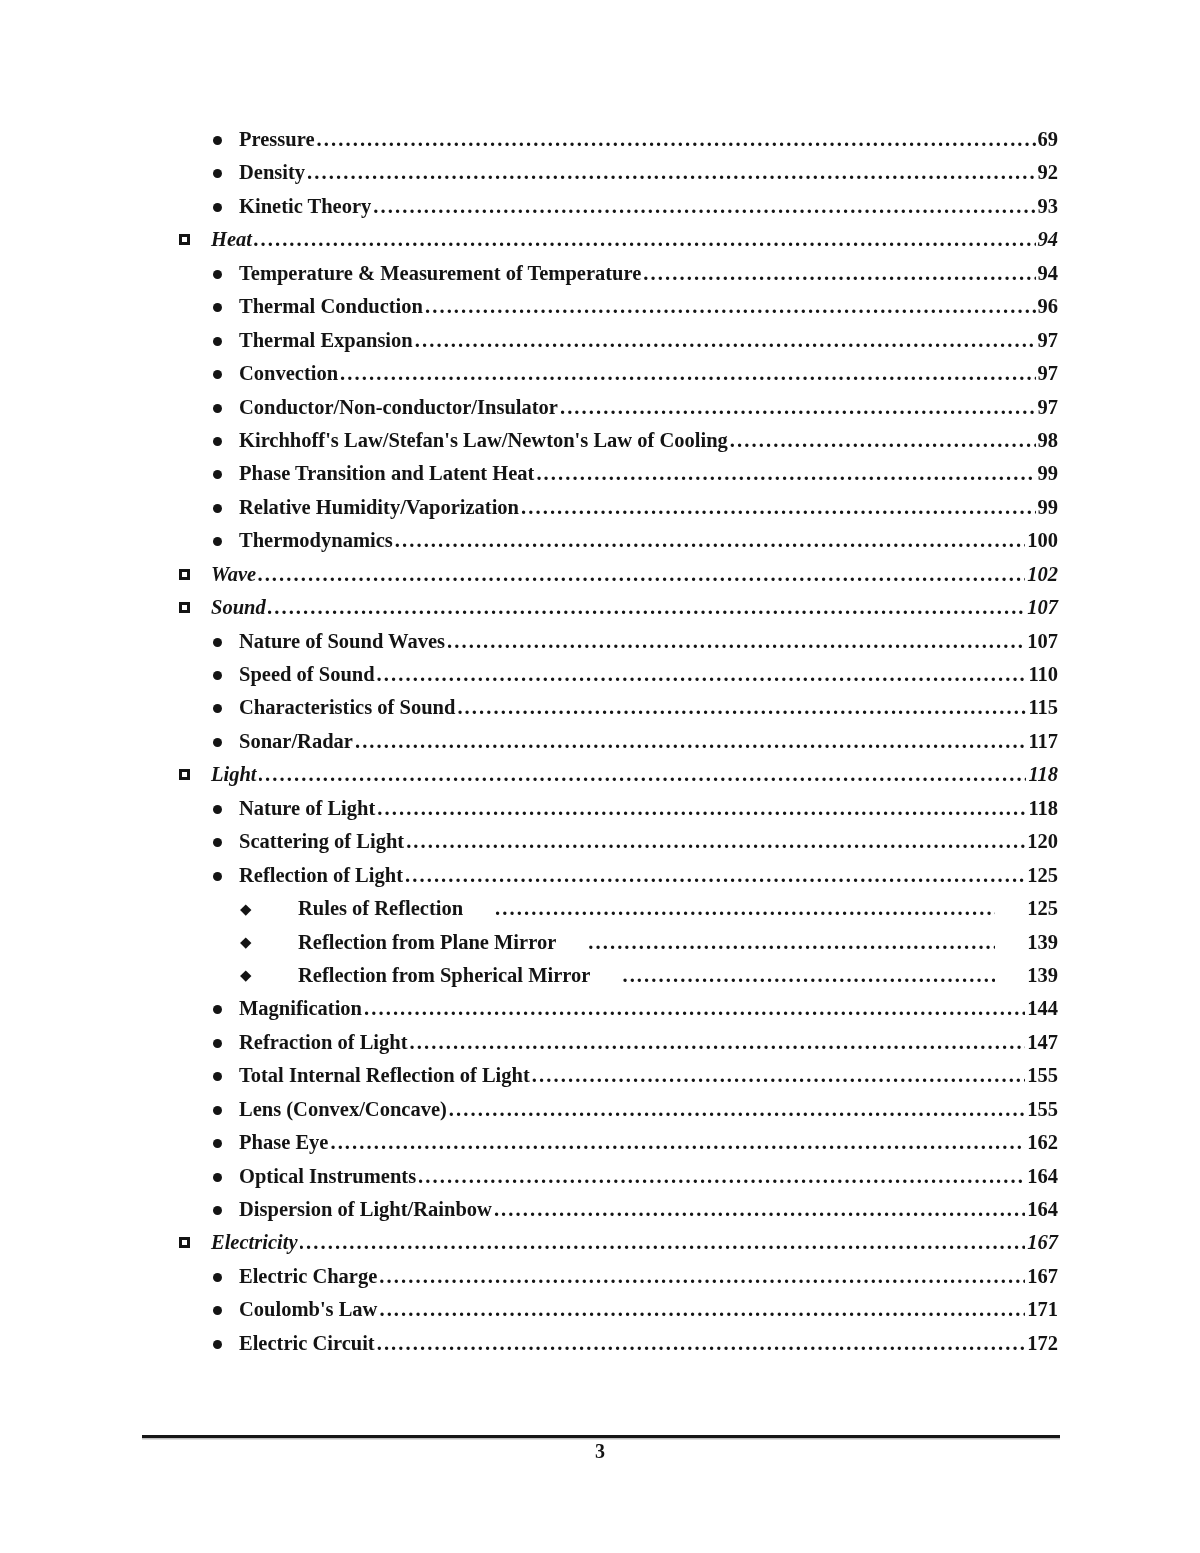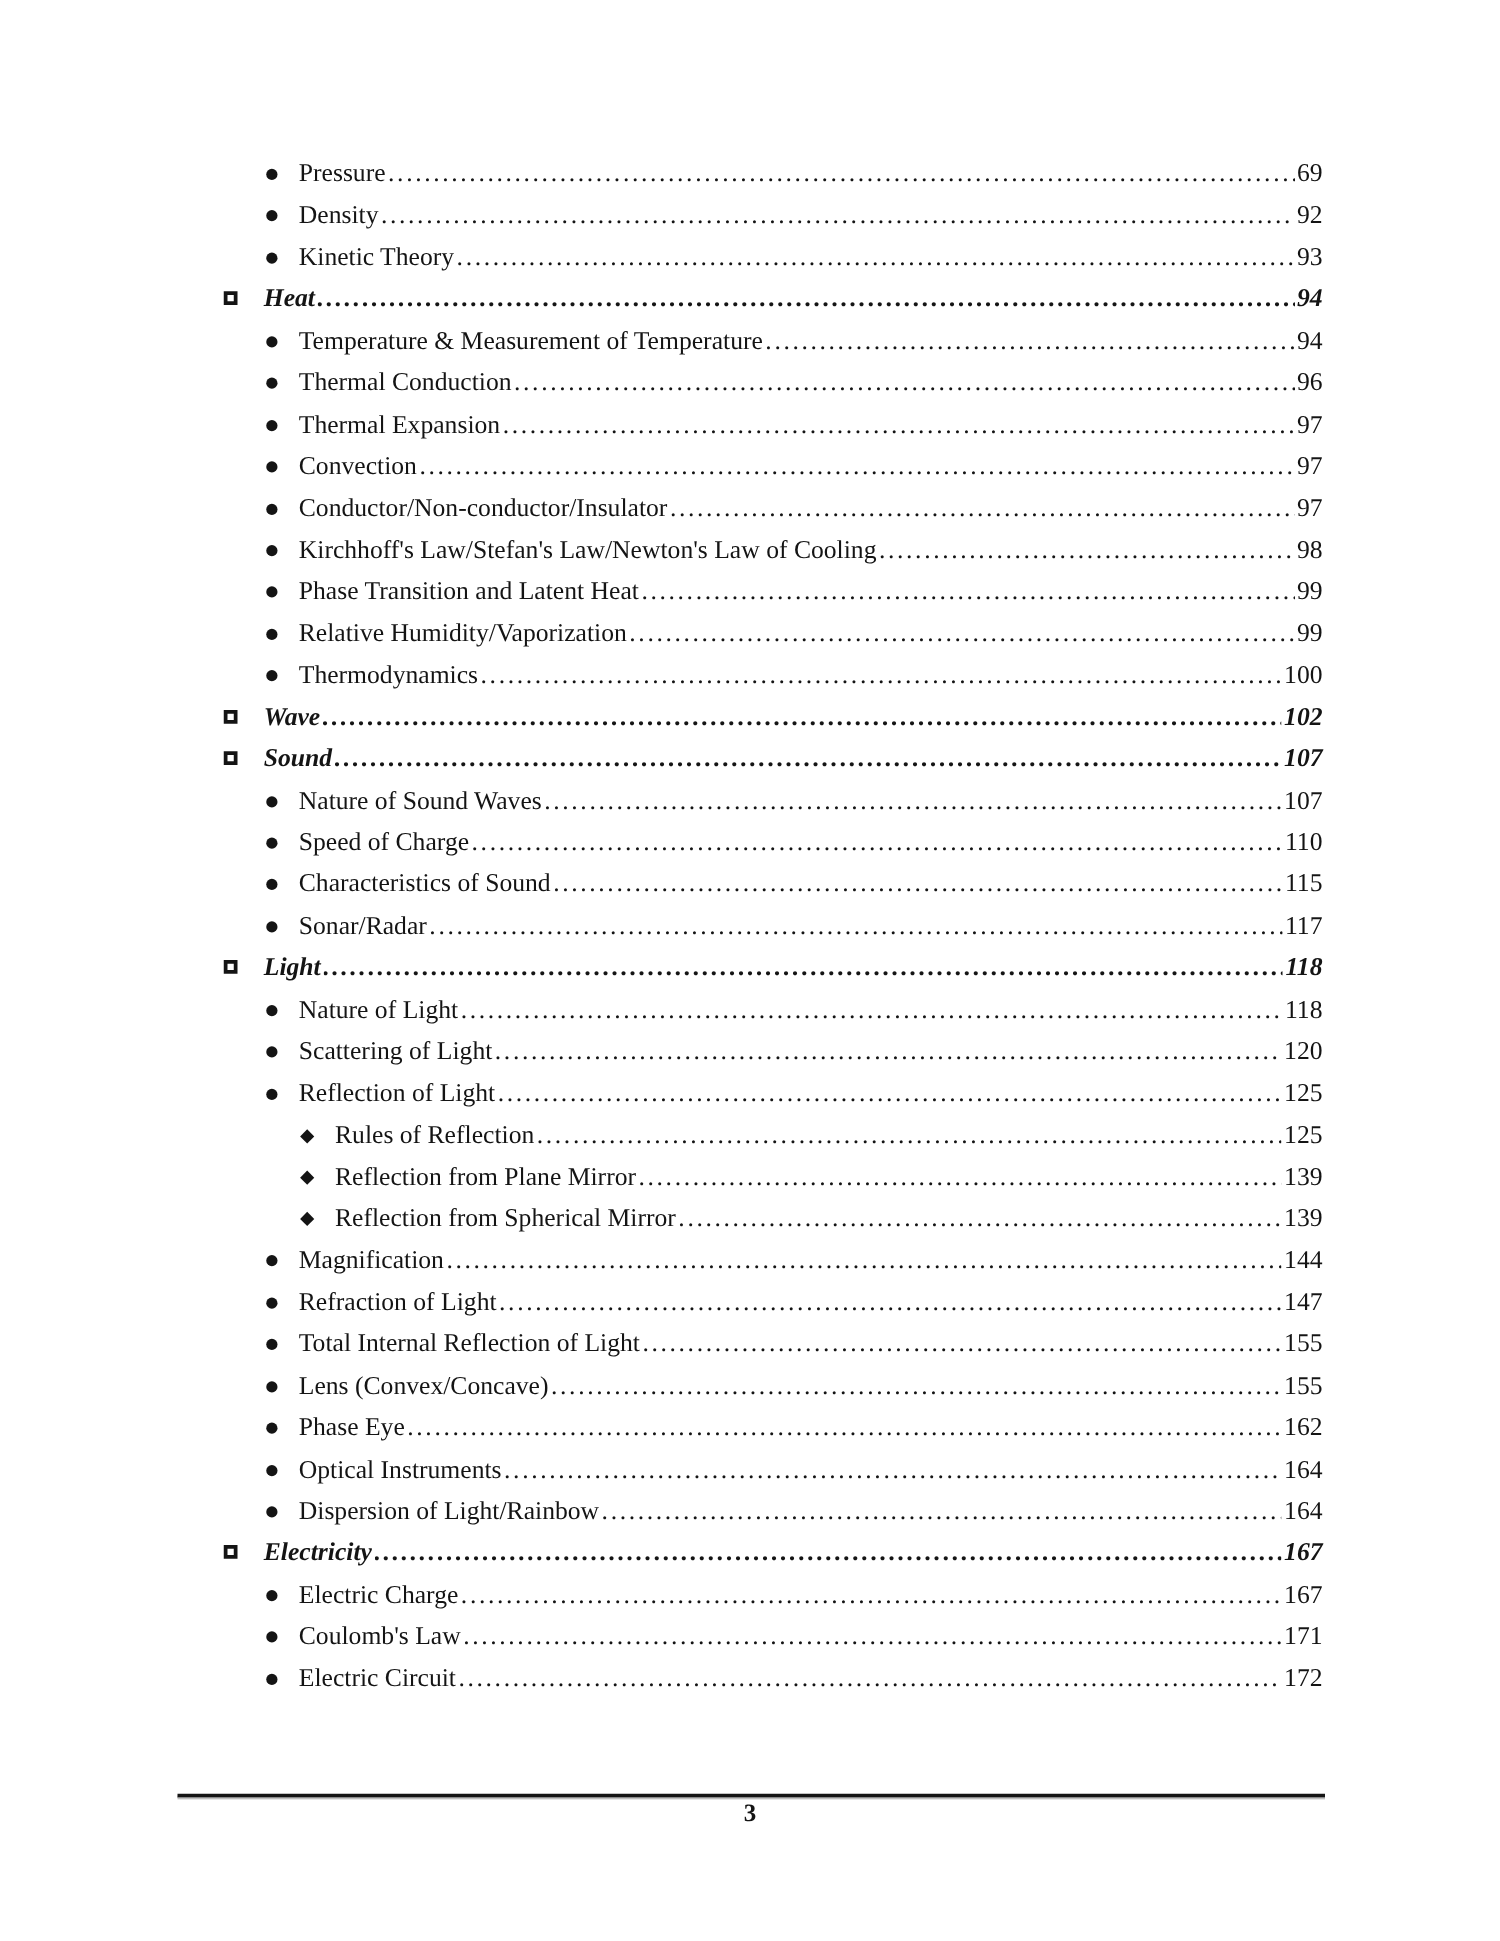--- a/index.html
+++ b/index.html
@@ -17,27 +17,28 @@
     left:142px; top:123px;
     width:916px;
   }
   .row {
     display:flex;
     align-items:baseline;
     height:33.45px;
     line-height:33.45px;
     font-size:20.5px;
     white-space:nowrap;
+    font-weight:bold;
   }
   .row.bold { font-weight:bold;font-style:italic; }
 
   
   .row.lvl1 { padding-left:37px; }
   .row.lvl2 { padding-left:71px; }
-  .row.lvl3 { padding-left:100px; }
+  .row.lvl3 { padding-left:100px;gap:30px; }
 
   .bullet { flex:0 0 auto; display:inline-block; }
   .lvl1 .bullet { width:32px; }
   .lvl2 .bullet { width:26px; }
   .lvl3 .bullet { width:26px; }
 
   .lvl1 .bullet::before {
     content:""; display:inline-block;
     width:5px; height:5px;
     border:3px solid #141414;
@@ -185,21 +186,21 @@
     <span class="pagenum">107</span>
   </div>
       <div class="row lvl2">
     <span class="bullet"></span>
     <span class="label">Nature of Sound Waves</span>
     <span class="leader"></span>
     <span class="pagenum">107</span>
   </div>
       <div class="row lvl2">
     <span class="bullet"></span>
-    <span class="label">Speed of Charge</span>
+    <span class="label">Speed of Sound</span>
     <span class="leader"></span>
     <span class="pagenum">110</span>
   </div>
       <div class="row lvl2">
     <span class="bullet"></span>
     <span class="label">Characteristics of Sound</span>
     <span class="leader"></span>
     <span class="pagenum">115</span>
   </div>
       <div class="row lvl2">

